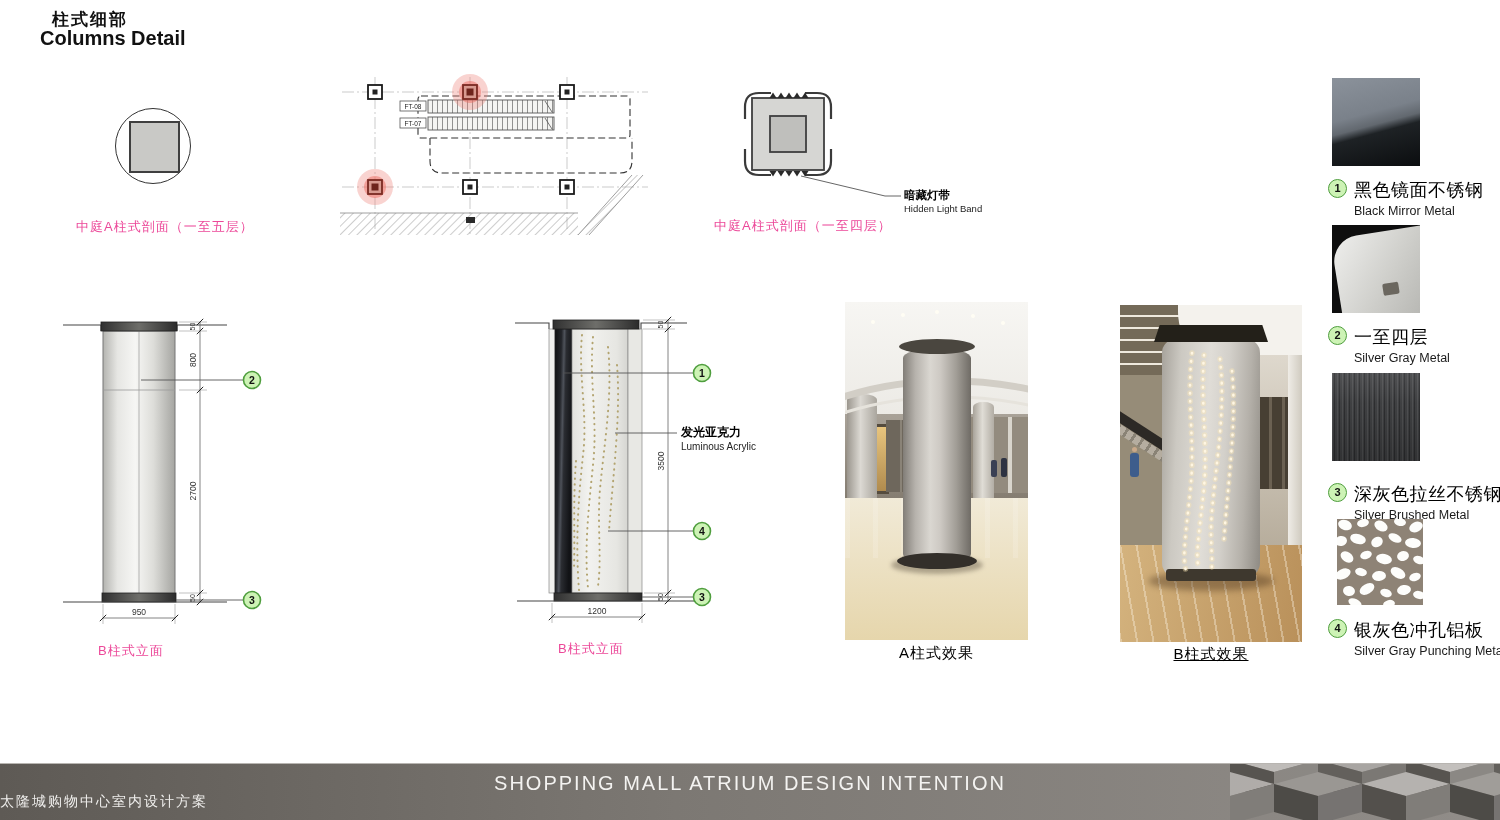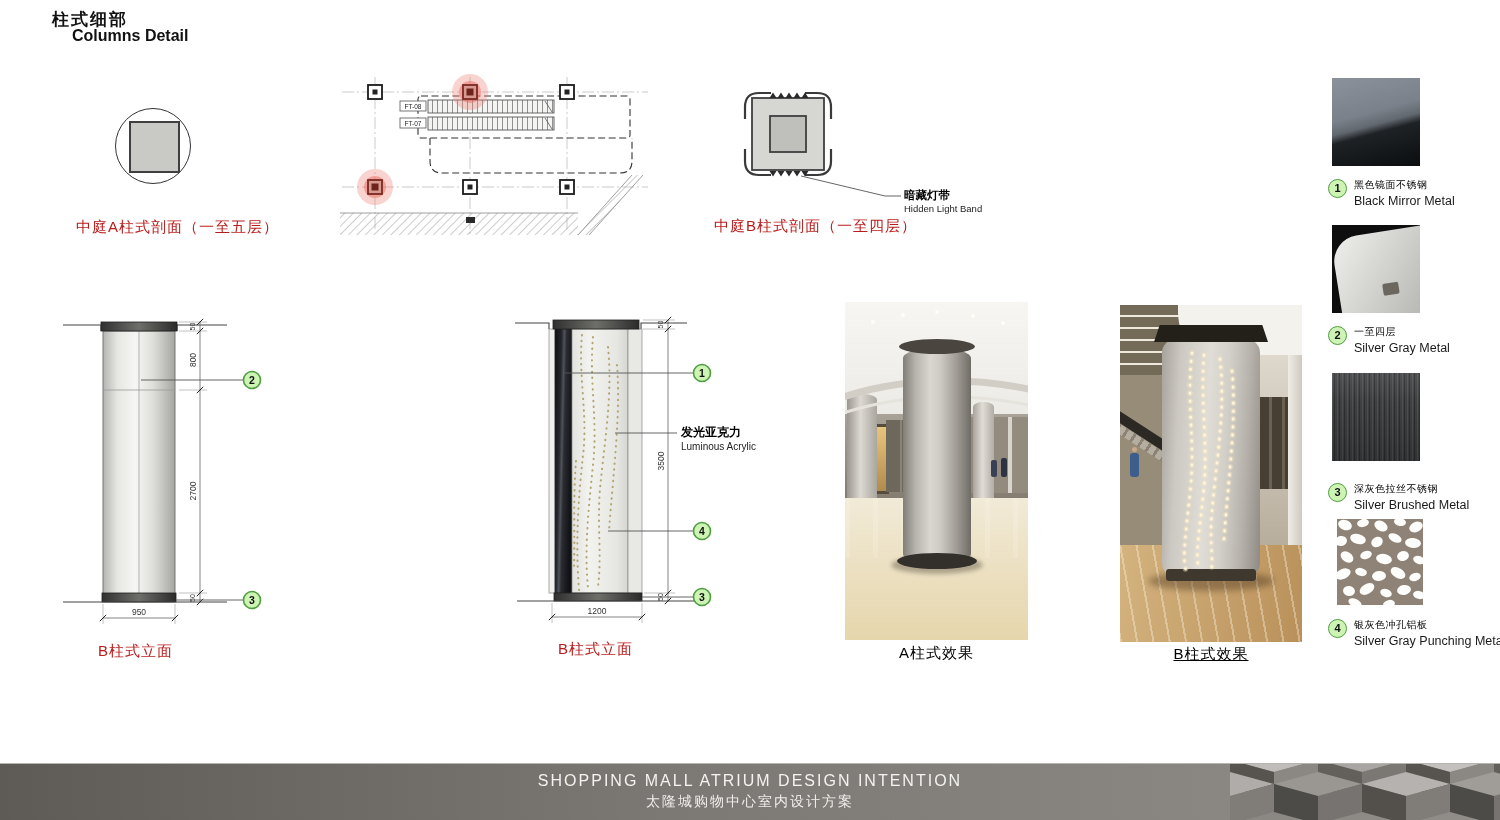--- a/index.html
+++ b/index.html
@@ -1,39 +1,39 @@
 <!DOCTYPE html>
 <html><head>
 <meta charset="utf-8">
 <style>
   html,body{margin:0;padding:0;background:#fff;}
   #canvas{position:relative;width:1500px;height:820px;background:#ffffff;overflow:hidden;
           font-family:"Liberation Sans",sans-serif;color:#111;}
   .abs{position:absolute;}
   .title-cn{position:absolute;left:52px;top:8px;font-size:17px;font-weight:bold;letter-spacing:2px;}
-  .title-en{position:absolute;left:40px;top:27px;font-size:16px;font-weight:bold;margin-left:32px;}
-  .cap-label{position:absolute;font-size:15px;letter-spacing:1px;color:#b91c1c;}
+  .title-en{position:absolute;left:40px;top:27px;font-size:20px;font-weight:bold;}
+  .cap-label{position:absolute;font-size:13px;letter-spacing:1px;color:#ec4899;}
   .photo-label{position:absolute;font-size:15px;letter-spacing:1px;color:#000;text-align:center;}
   .dimtext{font-family:"Liberation Sans",sans-serif;font-size:8.5px;fill:#333;}
   .dimsmall{font-family:"Liberation Sans",sans-serif;font-size:7px;fill:#333;}
   .callout-circ{fill:#cdf3b5;stroke:#4f9e3e;stroke-width:1.6;}
   .callout-num{font-family:"Liberation Sans",sans-serif;font-size:10.5px;fill:#111;font-weight:bold;}
   .ldr{stroke:#555;stroke-width:0.9;fill:none;}
   .mat{position:absolute;left:1328px;display:flex;gap:7px;align-items:flex-start;width:185px;}
   .mnum{flex:0 0 auto;width:17px;height:17px;border-radius:50%;background:#cdf3b5;border:1.5px solid #4f9e3e;
         font-size:11px;font-weight:bold;text-align:center;line-height:16px;margin-top:1px;}
-  .mcn{font-size:10px;color:#000;letter-spacing:0.5px;}
+  .mcn{font-size:18px;color:#000;letter-spacing:0.5px;}
   .men{font-size:12.5px;color:#1a1a1a;margin-top:2px;}
   .swatch{position:absolute;width:88px;height:88px;overflow:hidden;}
   .footer{position:absolute;left:0;top:763px;width:1500px;height:57px;
           background:linear-gradient(90deg,#5e5a55 0%,#7c7873 45%,#918d89 100%);
           border-top:1px solid #b8b5b1;}
   .footer-en{position:absolute;left:0;width:100%;top:8px;text-align:center;color:#f4f3f1;
-             font-size:16px;letter-spacing:2px;}
-  .footer-cn{position:absolute;left:0;width:100%;top:29px;text-align:center;color:#efeeec;
+             font-size:20px;letter-spacing:2px;}
+  .footer-cn{position:absolute;left:0;width:100%;top:29px;color:#efeeec;
              font-size:14px;letter-spacing:2px;}
 </style>
 </head>
 <body>
 
 <div id="canvas">
 
   <div class="title-cn">柱式细部</div>
   <div class="title-en">Columns Detail</div>
 
@@ -126,21 +126,21 @@
       <polygon points="34.5,88 41.5,88 38,93.5"></polygon>
         <polygon points="42.5,88 49.5,88 46,93.5"></polygon>
       <polygon points="50.5,88 57.5,88 54,93.5"></polygon>
         <polygon points="58.5,88 65.5,88 62,93.5"></polygon>
       <polygon points="66.5,88 73.5,88 70,93.5"></polygon>
     </g>
     <path d="M66,93 L150,113 H166" class="ldr"></path>
     <text x="169" y="116" style="font-size:11.5px;font-weight:600;fill:#000;">暗藏灯带</text>
     <text x="169" y="129" style="font-size:9.5px;fill:#222;">Hidden Light Band</text>
   </svg>
-  <div class="cap-label" style="left:714px;top:217px;">中庭B柱式剖面（一至四层）</div>
+  <div class="cap-label" style="left:714px;top:217px;">中庭A柱式剖面（一至四层）</div>
 
   <svg class="abs" style="left:55px;top:310px;" width="250" height="350" viewBox="0 0 250 350">
     <defs>
       <linearGradient id="gA" x1="0" y1="0" x2="1" y2="0">
         <stop offset="0" stop-color="#b4b4b0"></stop>
           <stop offset="0.2" stop-color="#e6e6e3"></stop>
         <stop offset="0.45" stop-color="#f6f6f4"></stop>
           <stop offset="0.7" stop-color="#ddddd9"></stop>
         <stop offset="1" stop-color="#a5a5a1"></stop>
       </linearGradient>

